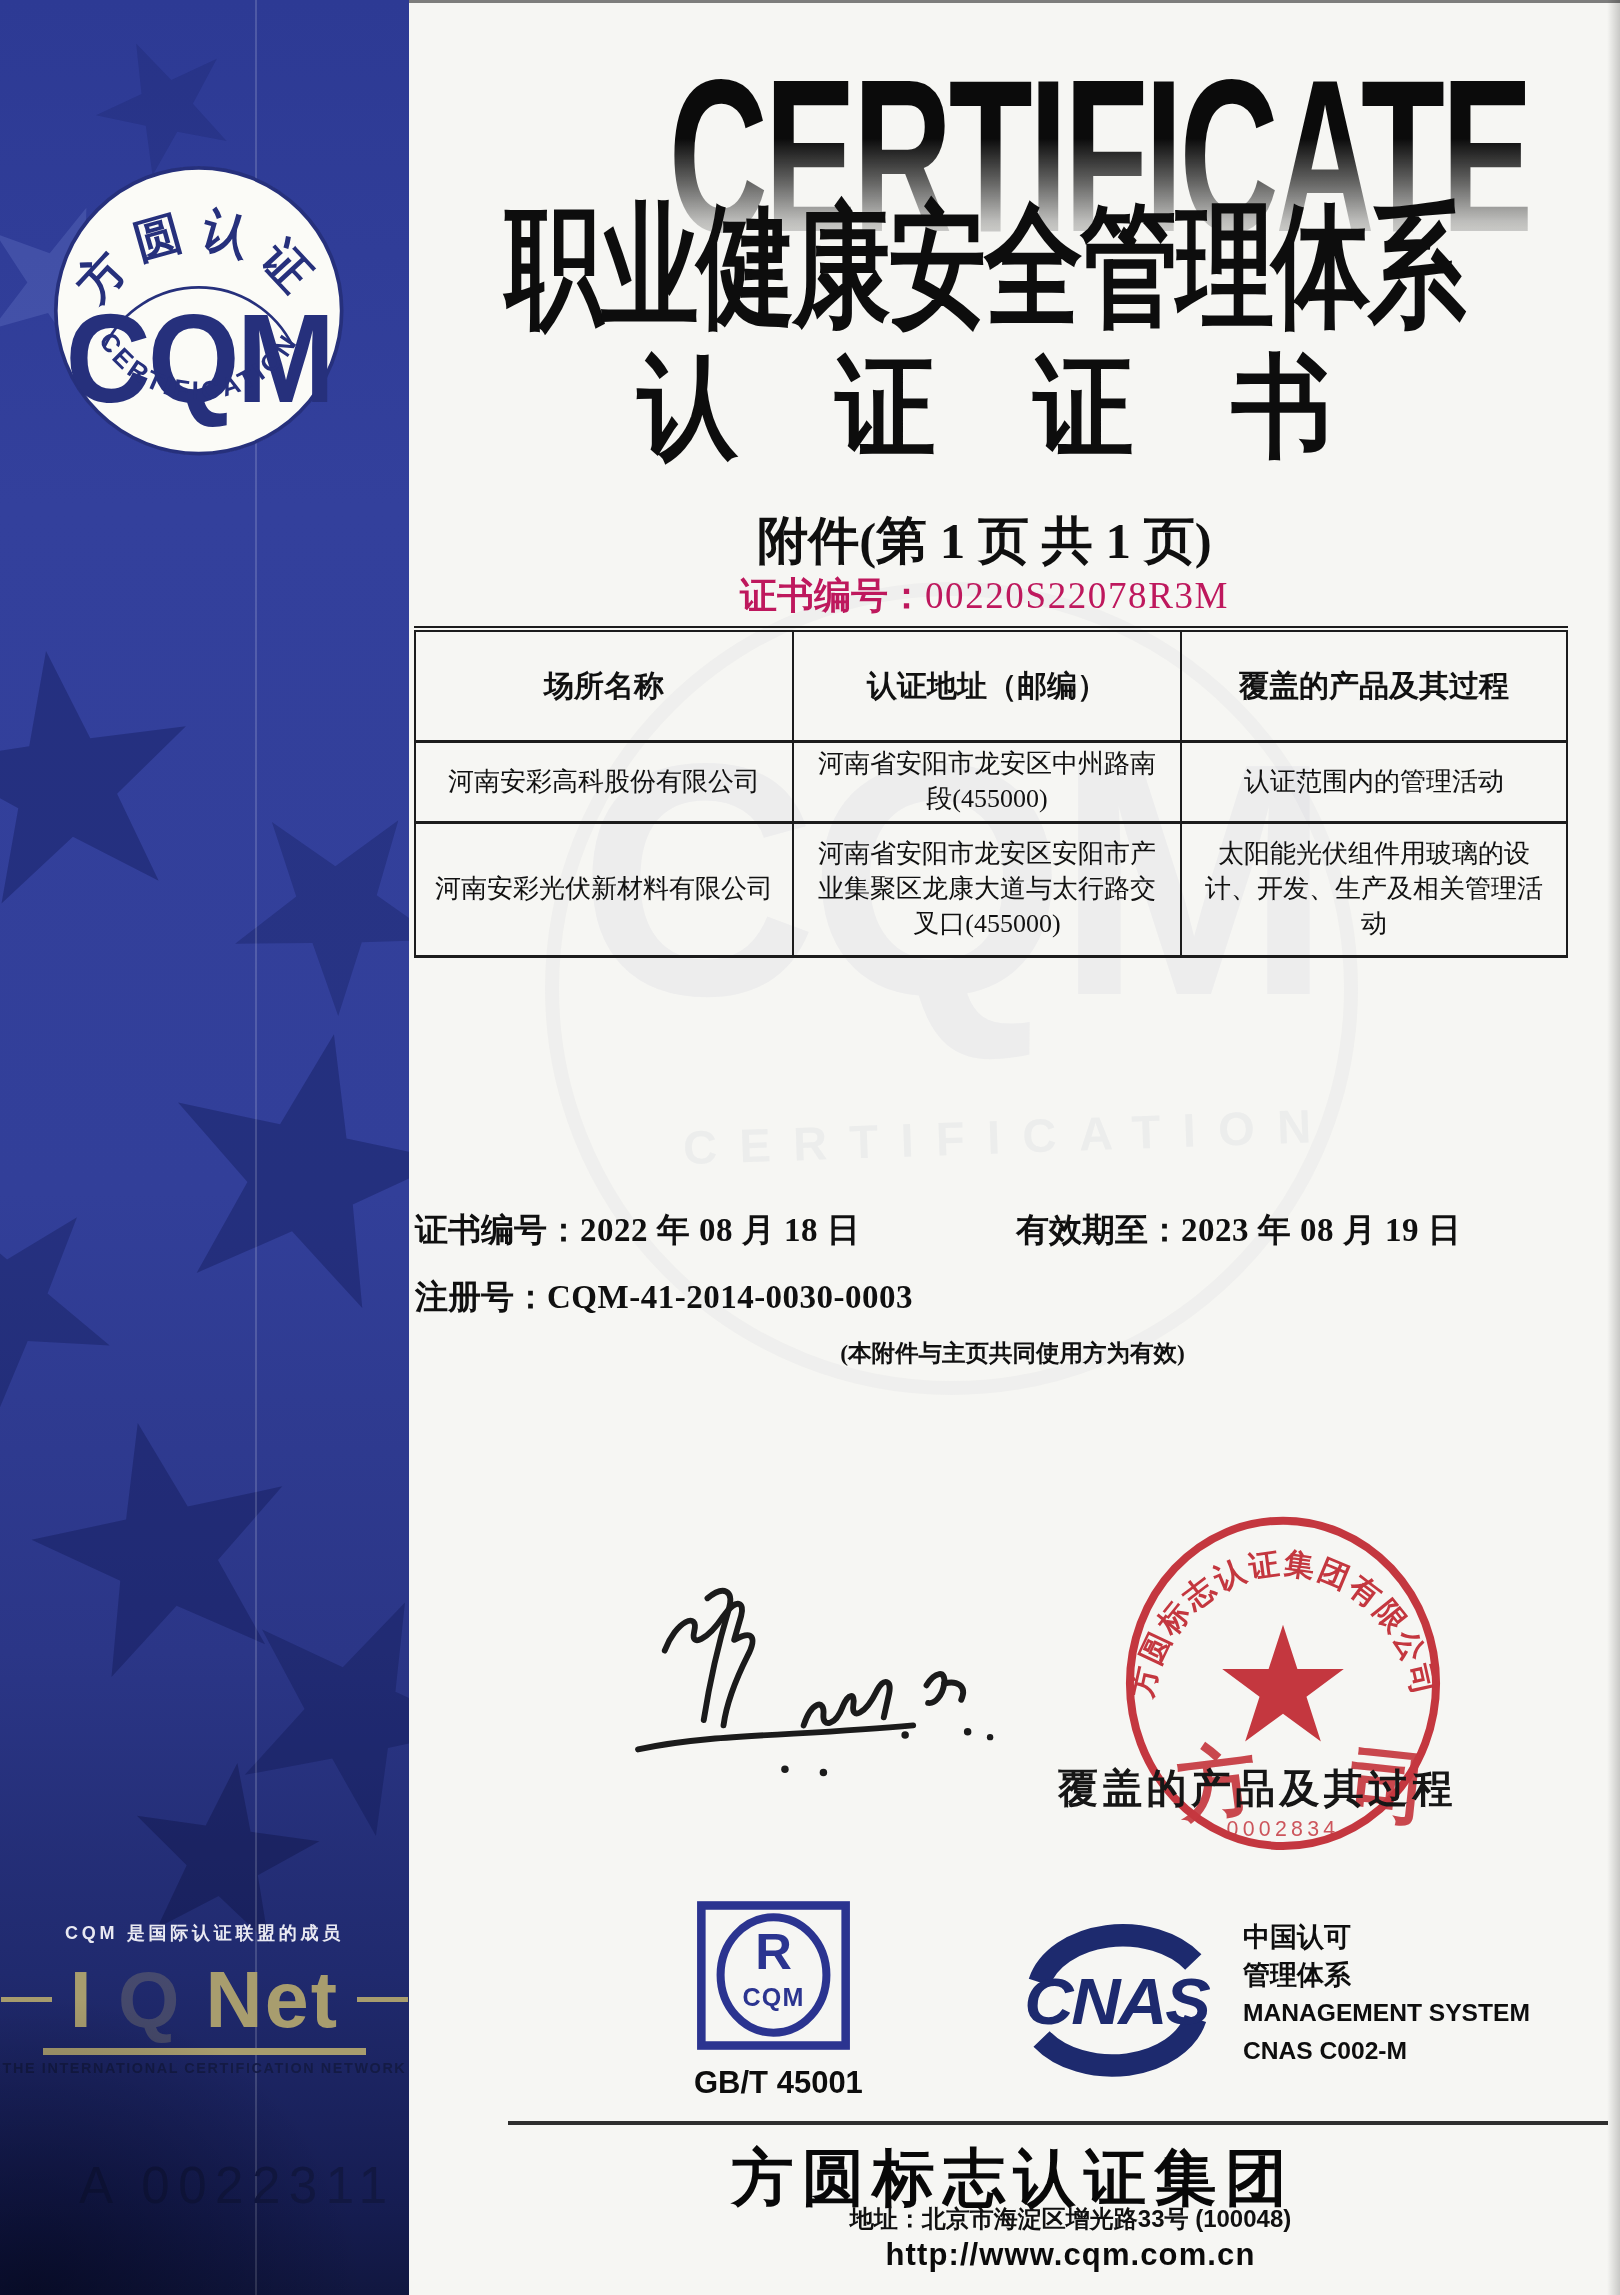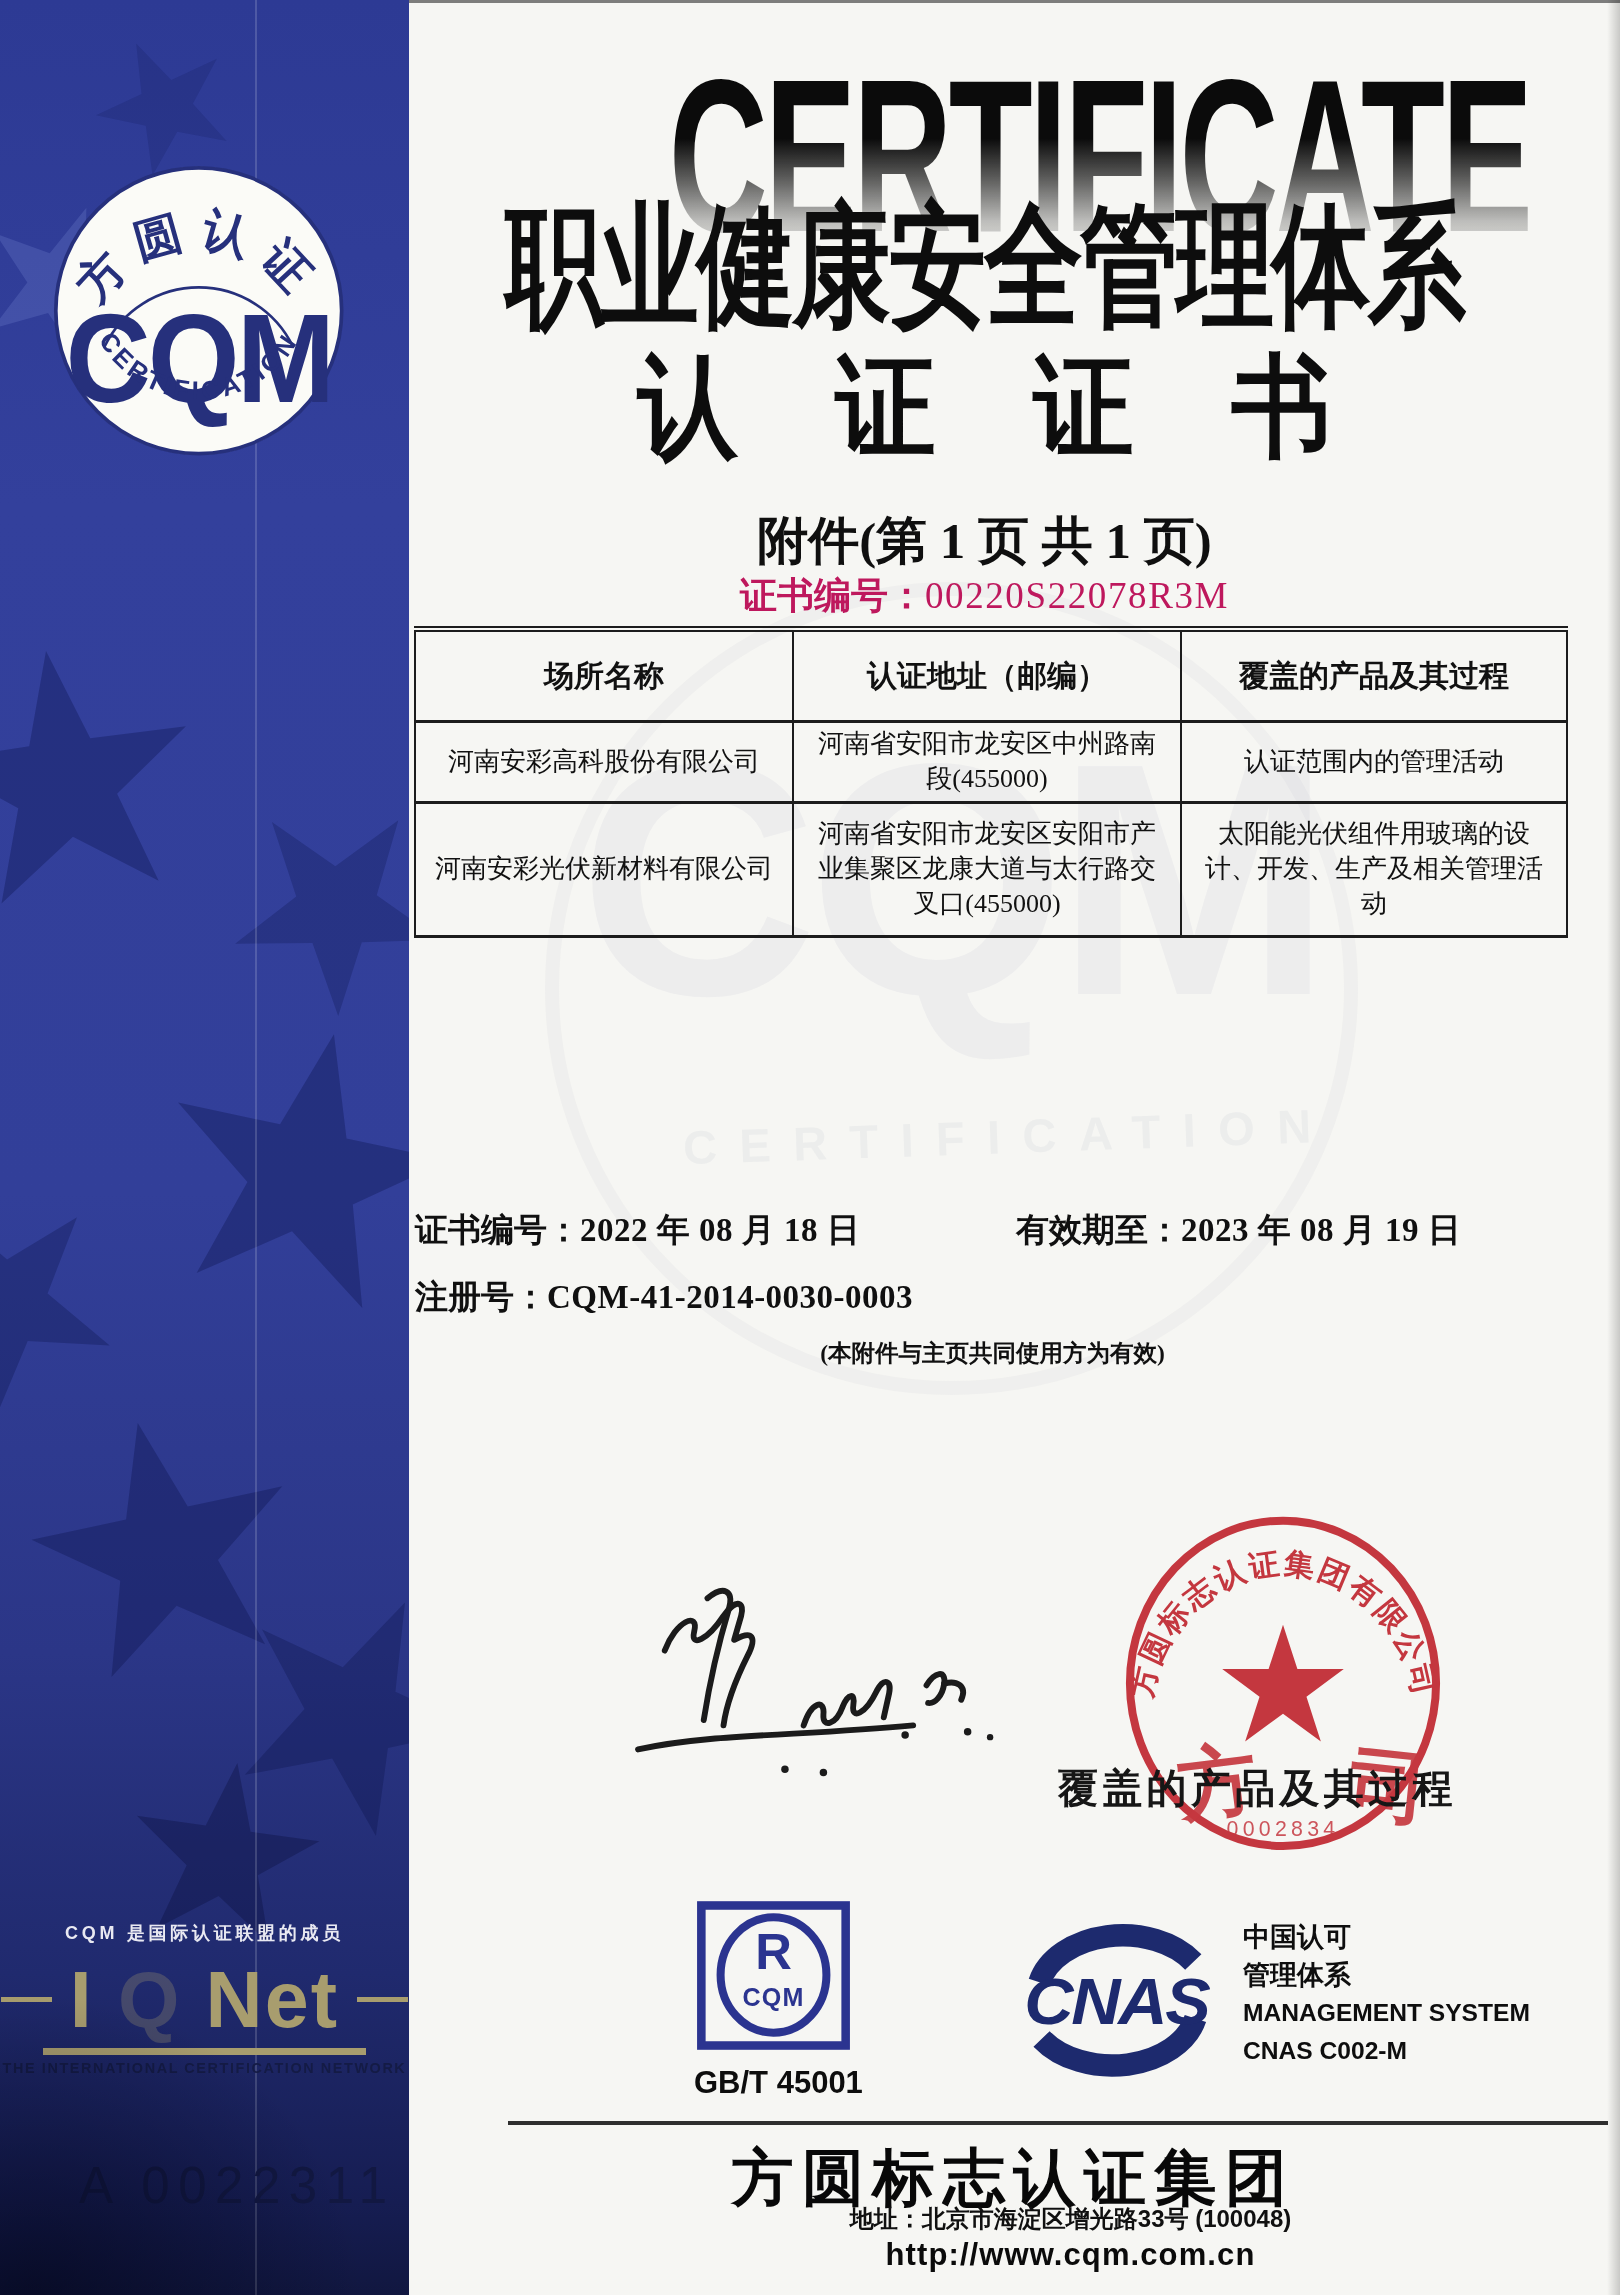--- a/index.html
+++ b/index.html
@@ -53,29 +53,29 @@
     font-weight:700;font-size:51px;color:#0f0f0f;margin-top:17px;}
   .certno{position:absolute;left:416px;top:571px;width:1137px;text-align:center;font-size:37px;color:#be185d;}
   .certno .lbl{font-weight:700;}
   .certno .val{font-weight:500;letter-spacing:1.6px;}
 
   
   table.cert{position:absolute;left:414px;top:626px;width:1151px;border-collapse:collapse;
     table-layout:fixed;background:transparent;}
   table.cert td{border:2.1px solid #1c1c1c;text-align:center;vertical-align:middle;
     font-size:26px;line-height:1.34;padding:4.3px 14px;color:#111;}
-  table.cert tr.hdr td{border-top:6.4px double #1c1c1c;height:80px;font-size:30px;font-weight:700;padding:4px;margin-top:12px;}
+  table.cert tr.hdr td{border-top:6.4px double #1c1c1c;height:80px;font-size:30px;font-weight:700;padding:14px;margin-top:12px;}
   table.cert tr td{border-bottom:3.7px solid #1c1c1c;}
   table.cert tr.r1 td{height:56px;}
   table.cert tr.r2 td{height:122px;}
 
   
   .detline{position:absolute;font-size:33px;font-weight:700;color:#101010;}
   .detline .val{font-weight:600;letter-spacing:0.5px;}
-  .note{position:absolute;left:416px;top:1337px;width:1153px;text-align:center;
+  .note{position:absolute;left:436px;top:1337px;width:1153px;text-align:center;
     font-size:23.5px;font-weight:700;color:#101010;}
 
   
   .sig{position:absolute;left:614px;top:1565px;}
   .stamp{position:absolute;left:1112px;top:1510px;}
   .stamp-date{position:absolute;left:1058px;top:1761px;font-size:40px;font-weight:700;
     letter-spacing:4.3px;color:#161616;}
 
   
   .rcqm{position:absolute;left:696px;top:1900px;}

